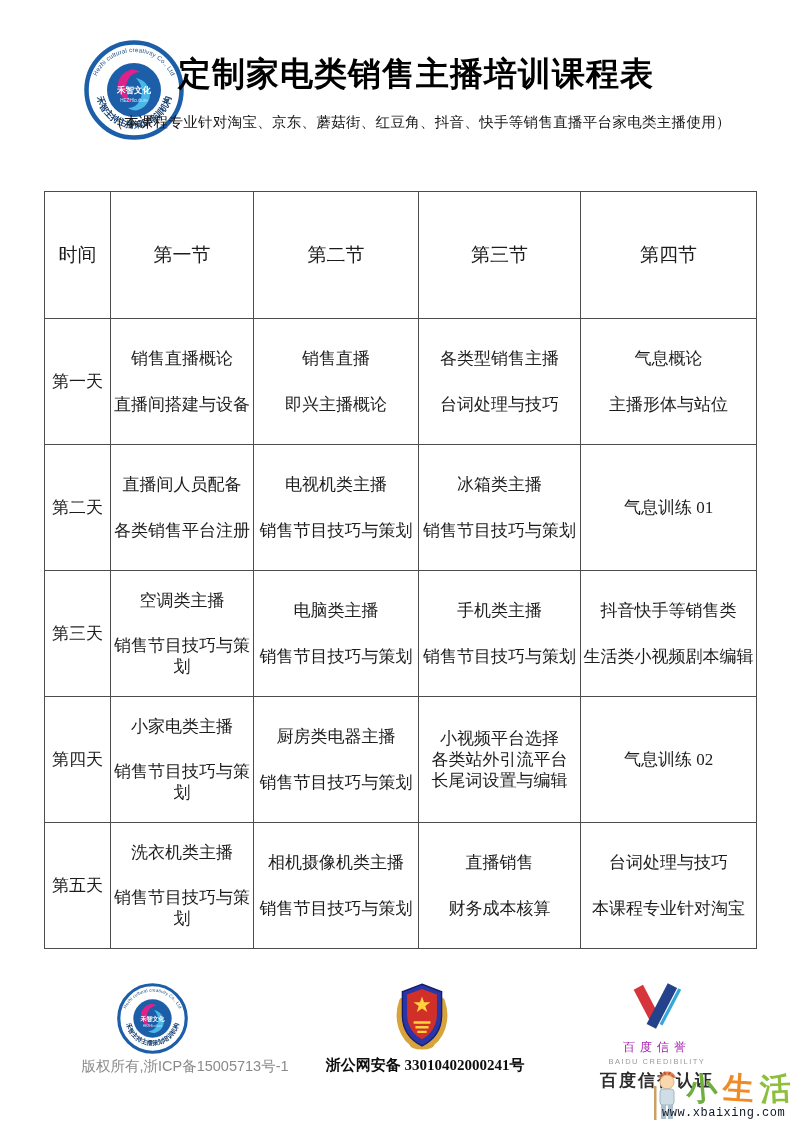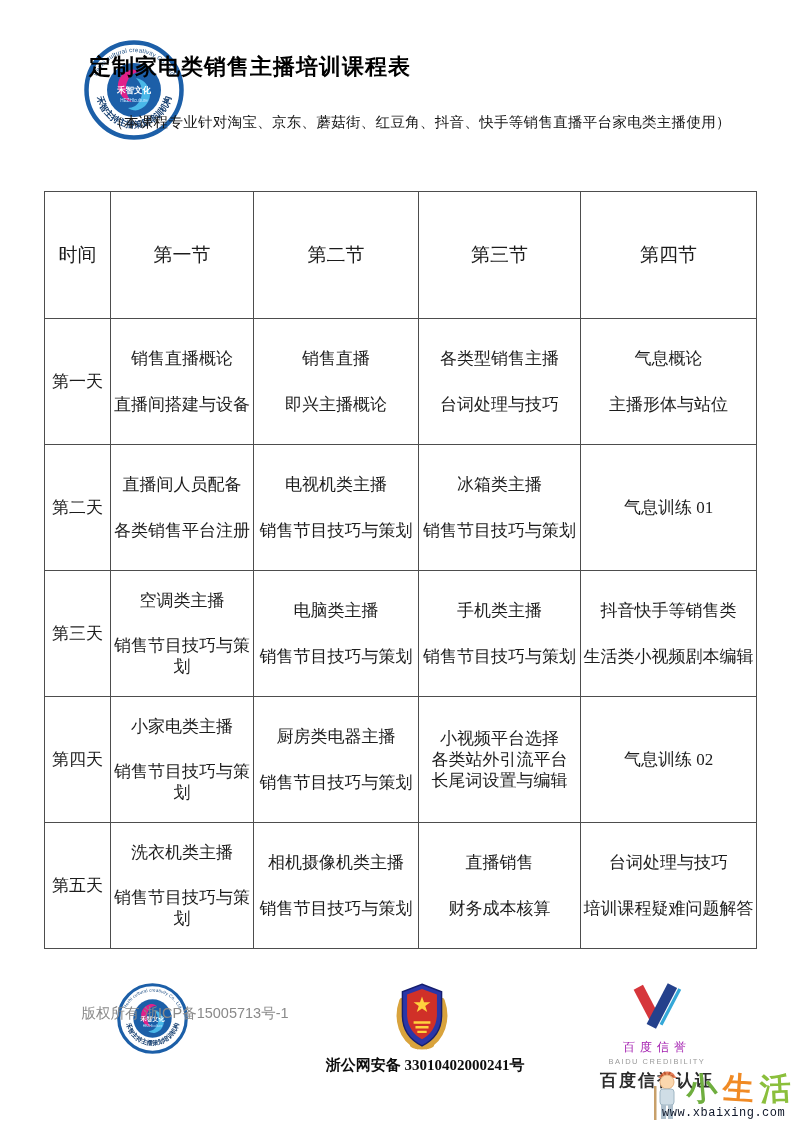--- a/index.html
+++ b/index.html
@@ -5,23 +5,23 @@
   * { margin:0; padding:0; box-sizing:border-box; }
   html,body { background:#fff; }
   .page {
     position:relative; width:800px; height:1129px; background:#ffffff;
     overflow:hidden; font-family:"Liberation Serif", serif; color:#1c1c1c;
   }
 
   
   .logo-main { position:absolute; left:84px; top:40px; width:100px; height:100px; }
   .page-title {
-    position:absolute; left:89px; top:52px; width:640px; 
+    position:absolute; left:96px; top:52px; width:640px; text-align:center;
     font-family:"Liberation Sans", sans-serif; font-weight:bold;
-    font-size:22px; letter-spacing:1px; color:#000;
+    font-size:33px; letter-spacing:1px; color:#000;
   }
   .page-subtitle {
     position:absolute; left:60px; top:113px; width:720px; text-align:center;
     font-size:14.5px; letter-spacing:0.3px; color:#151515;
   }
 
   
   table.schedule {
     position:absolute; left:44px; top:191px; width:712px;
     border-collapse:collapse; table-layout:fixed;
@@ -33,21 +33,21 @@
     display:flex; flex-direction:column; justify-content:center; align-items:center;
     gap:24px; text-align:center; font-size:17px; line-height:1.25; color:#1c1c1c;
     padding:4px 2px;
   }
   .cell.tight { gap:0; }
   .cell.hd { font-size:19px; gap:0; }
 
   
   .logo-footer { position:absolute; left:117px; top:983px; width:71px; height:71px; }
   .copyright {
-    position:absolute; left:35px; top:1004px; width:300px; text-align:center;
+    position:absolute; left:35px; top:1057px; width:300px; text-align:center;
     font-family:"Liberation Sans", sans-serif; font-size:14.5px; color:#8a8a8a;
   }
   .police-badge { position:absolute; left:394px; top:981px; width:56px; height:70px; }
   .police-record {
     position:absolute; left:310px; top:1056px; width:230px; text-align:center;
     font-family:Liberation Serif, serif; font-weight:bold;
     font-size:15px; color:#0d0d0d;
   }
   .baidu { position:absolute; left:592px; top:980px; width:130px; text-align:center; }
   .baidu svg { width:52px; height:52px; display:block; margin:0 auto; }
@@ -260,21 +260,21 @@
           </td>
         <td>
             <div class="cell">
           <span>直播销售</span>
           <span>财务成本核算</span>
         </div>
           </td>
         <td>
             <div class="cell">
           <span>台词处理与技巧</span>
-          <span>培训课程疑难问题解答</span>
+          <span>本课程专业针对淘宝</span>
         </div>
           </td>
       </tr>
     </tbody>
   </table>
 
   <svg class="logo-footer">
     <use href="#hezhi-logo"></use>
   </svg>
   <div class="copyright">版权所有,浙ICP备15005713号-1</div>

